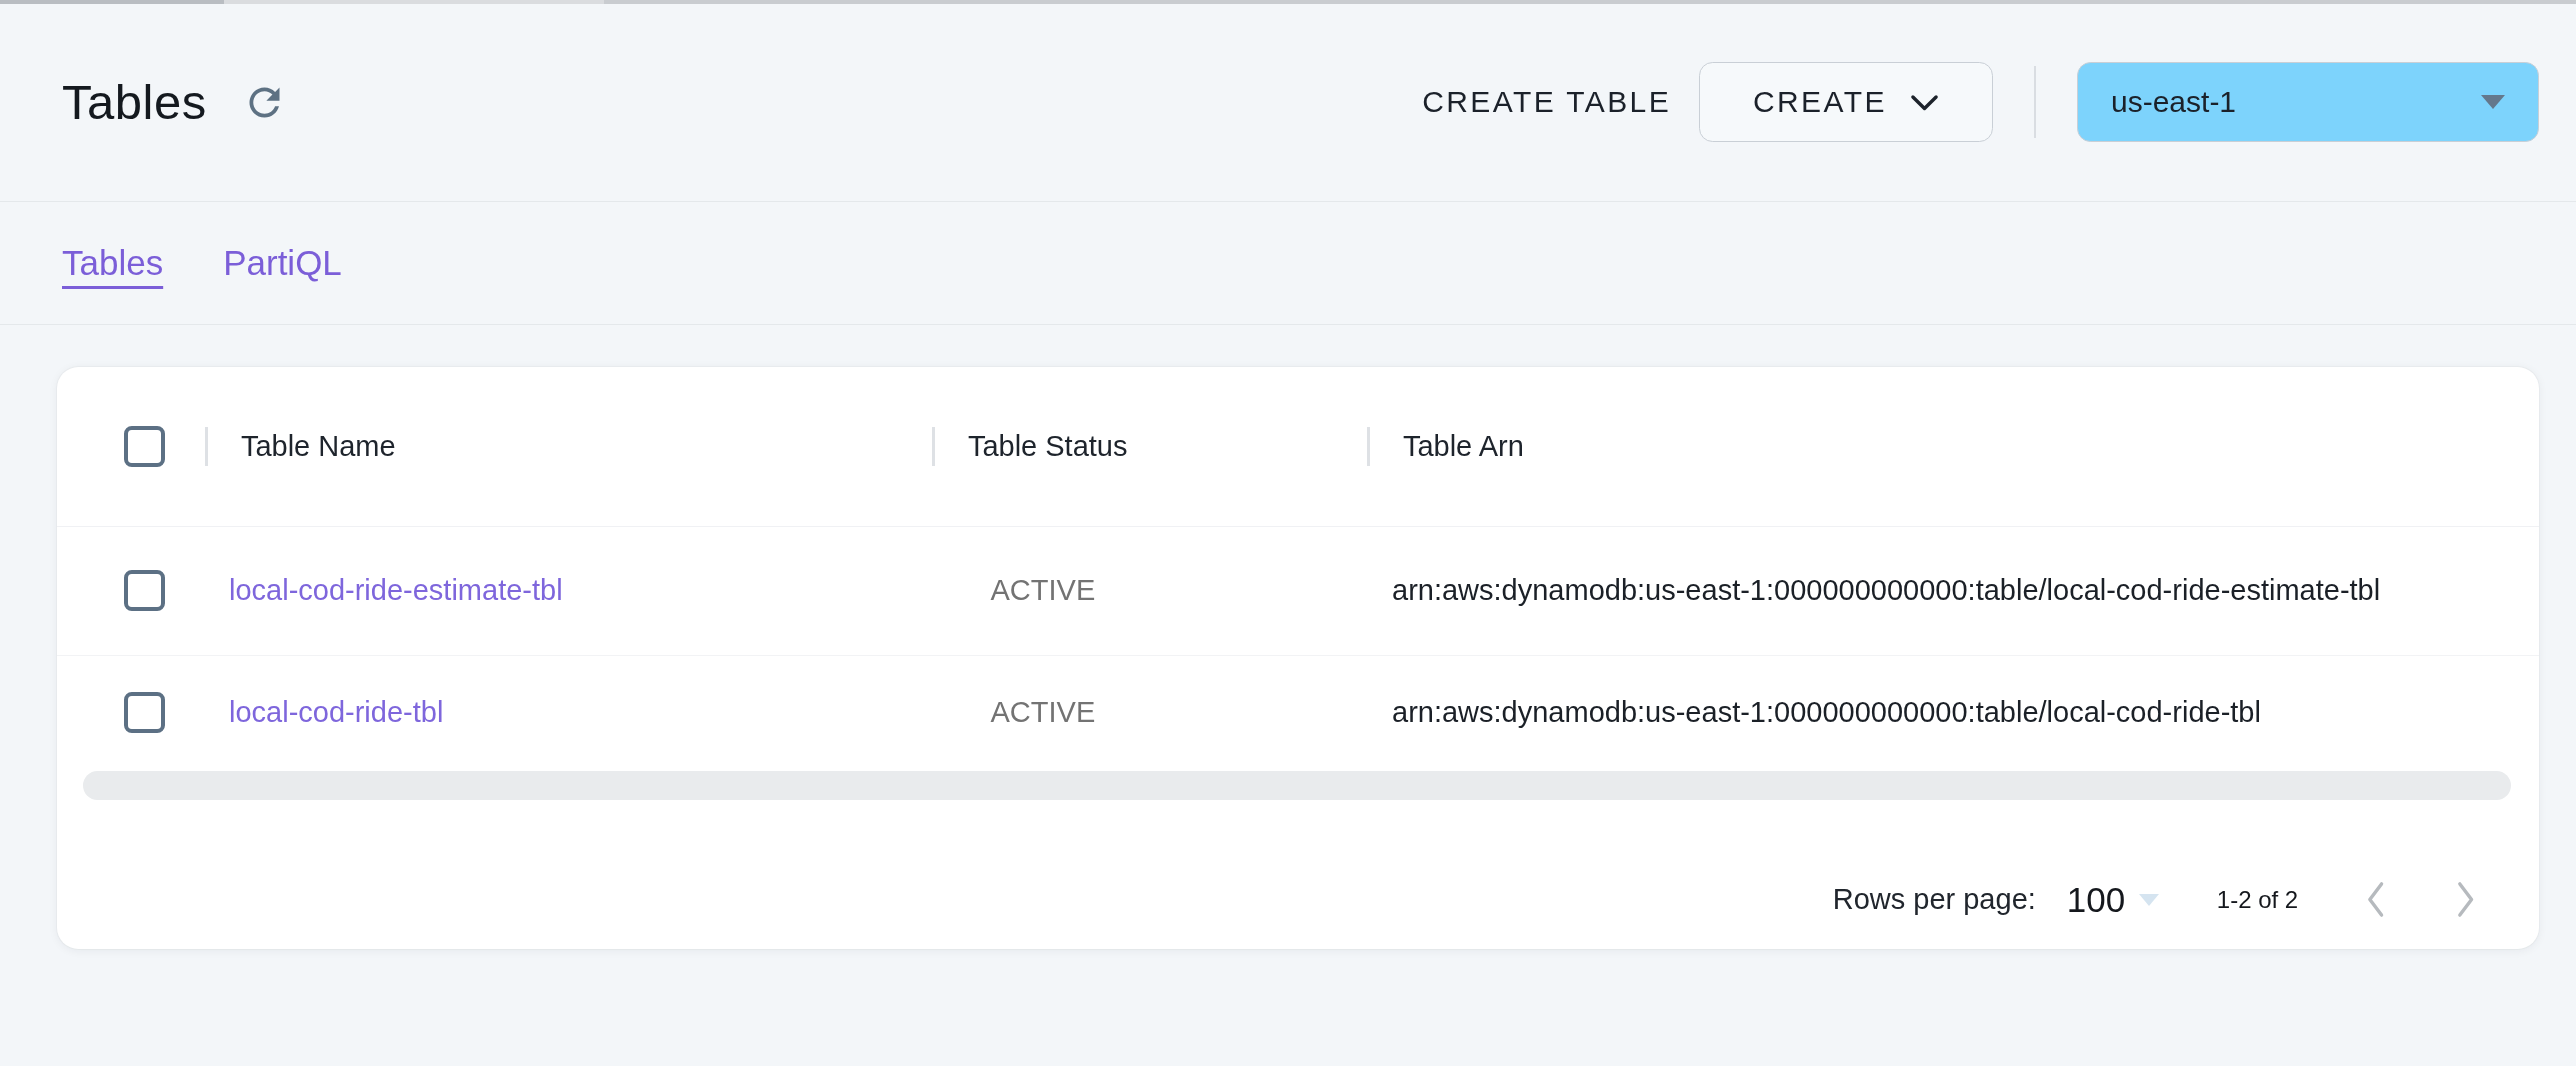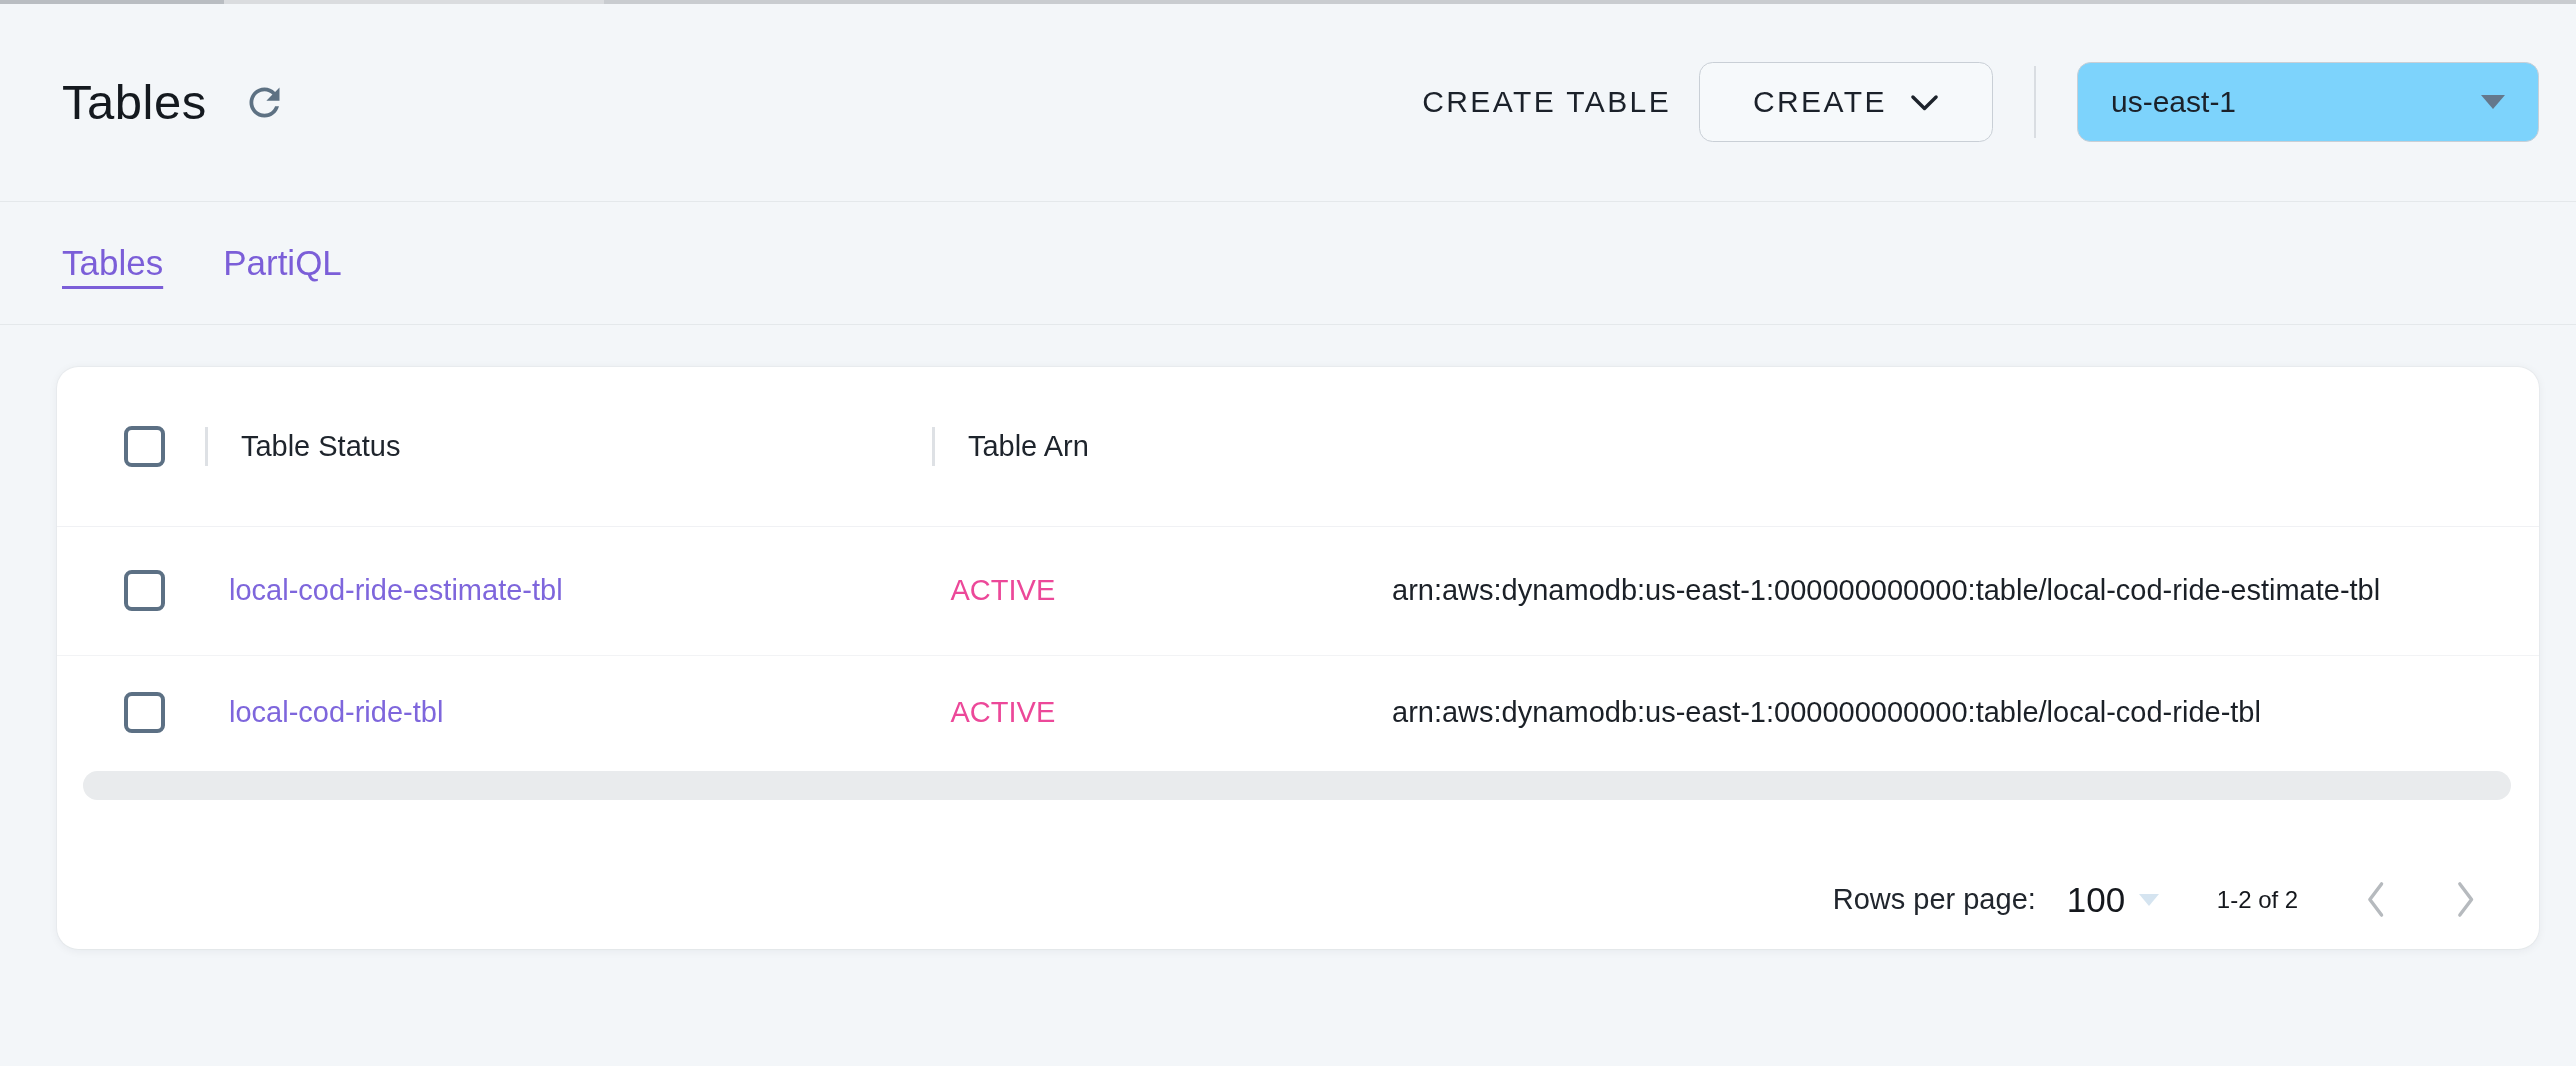--- a/index.html
+++ b/index.html
@@ -97,21 +97,21 @@
     border:4.9px solid #5c7084; border-radius:7.8px;
     background:#fff; cursor:pointer;
   }
 
   .trow { height:129px; border-bottom:1.9px solid #f2f3f5; }
   .trow.last { height:113px; border-bottom:none; }
   .cell-name { padding-left:24px; }
   .cell-status { padding-left:18.5px; }
   .cell-arn { padding-left:25px; }
   .table-link { font-size:29px; color:#7e66dc; text-decoration:none; cursor:pointer; }
-  .status-text { font-size:29px; color:#ec4899; }
+  .status-text { font-size:29px; color:#737373;margin-left:40px; }
   .arn-text { font-size:29px; color:#1b2027; white-space:nowrap; }
 
   .hscroll {
     height:29px; border-radius:14.6px;
     background:#e9ebed;
     margin:1.9px 28px 0 26px;
     cursor:pointer;
   }
 
   
@@ -177,20 +177,24 @@
 </div>
 
 <div class="card">
 
   <div class="grid-row thead">
     <div class="cb-wrap">
       <div class="checkbox"></div>
     </div>
     <div class="hcell">
       <div class="col-sep"></div>
+      <span class="hlabel">Table Name</span>
+    </div>
+    <div class="hcell">
+      <div class="col-sep"></div>
       <span class="hlabel">Table Status</span>
     </div>
     <div class="hcell">
       <div class="col-sep"></div>
       <span class="hlabel">Table Arn</span>
     </div>
   </div>
 
   <div class="grid-row trow">
     <div class="cb-wrap">

